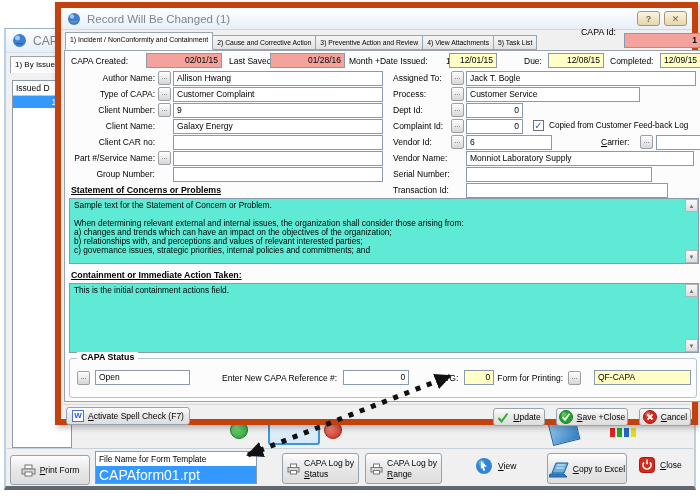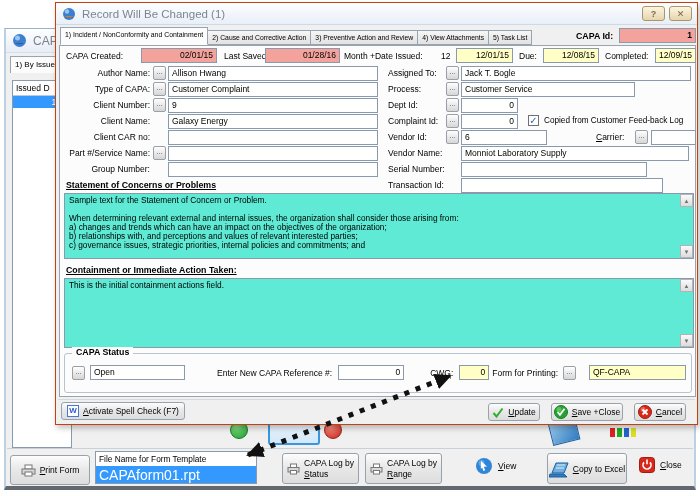--- a/index.html
+++ b/index.html
@@ -41,21 +41,21 @@
     border-radius:3px; font-size:8.5px; color:#000; display:flex; align-items:center;
     justify-content:center; gap:4px; position:absolute; cursor:default; }
   .two-line { display:flex; flex-direction:column; line-height:1.2; text-align:left; }
   .icon-label-group { position:absolute; display:flex; align-items:center; gap:5px; font-size:8.5px; }
   .tpl-list { position:absolute; background:#fff; border:1px solid #8a9aad; overflow:hidden; }
   .tpl-header { font-size:8.3px; padding:2px 3px; white-space:nowrap; }
   .tpl-sel { font-size:14px; padding:1px 3px; background:#3399ff; color:#fff; white-space:nowrap; }
 
   
   .dialog { position:absolute; left:55px; top:2px; width:643px; height:423px;
-    background:#f0f0f0; border:1px solid #c2410c; box-shadow:2px 3px 6px rgba(0,0,0,.25); z-index:10; }
+    background:#f0f0f0; border:6px solid #c2410c; box-shadow:2px 3px 6px rgba(0,0,0,.25); z-index:10; }
   .dlg-titlebar { position:absolute; left:0; top:0; right:0; height:22px;
     background:linear-gradient(#fdfeff,#e8eff8); border-bottom:1px solid #cdd9e6;
     display:flex; align-items:center; gap:6px; padding-left:6px; }
   .dlg-title { font-size:11.5px; color:#7d8690; }
   .cap-btn { width:23px; height:15px; border-radius:3px; background:linear-gradient(#fcf5e2,#e6d5ae);
     border:1px solid #a89868; color:#7a6a48; font-size:9px; font-weight:bold;
     display:flex; align-items:center; justify-content:center; }
   .tabstrip { position:absolute; left:4px; top:24px; display:flex; align-items:flex-end; z-index:3; }
   .tab { font-size:6.8px; padding:3px 4px; background:linear-gradient(#f6f6f6,#e2e2e2);
     border:1px solid #98a4b0; border-left:none; height:15px; white-space:nowrap; }
@@ -205,32 +205,32 @@
     <div class="cap-btn" style="position:absolute; right:32px; top:3px;">?</div>
     <div class="cap-btn" style="position:absolute; right:5px; top:3px;">✕</div>
 
     <div class="tabstrip">
       <div class="tab active">1) Incident / NonConformity and Containment</div>
       <div class="tab">2) Cause and Corrective Action</div>
       <div class="tab">3) Preventive Action and Review</div>
       <div class="tab">4) View Attachments</div>
       <div class="tab">5) Task List</div>
     </div>
-    <span class="lbl" style="left:520px; top:28px; font-weight:bold; font-size:8.8px;">CAPA Id:</span>
+    <span class="lbl" style="left:520px; top:19px; font-weight:normal; font-size:8.8px;">CAPA Id:</span>
     <div class="fld red bold" style="left:563px; top:25px; width:77px;">1</div>
 
     <div class="tabpage"></div>
 
     <span class="lbl" style="left:10px; top:48px;">CAPA Created:</span>
     <div class="fld red" style="left:85px; top:45px; width:76px;padding-left:16px;">02/01/15</div>
     <span class="lbl" style="left:168px; top:48px;">Last Saved:</span>
     <div class="fld red" style="left:209px; top:45px; width:75px;">01/28/16</div>
     <span class="lbl" style="left:288px; top:48px;">Month +Date Issued:</span>
     <span class="lbl" style="left:385px; top:48px;">12</span>
-    <div class="fld yel num" style="left:400px; top:45px; width:57px;">12/01/15</div>
+    <div class="fld yel num" style="left:388px; top:45px; width:48px;">12/01/15</div>
     <span class="lbl" style="left:463px; top:48px;">Due:</span>
     <div class="fld yel num" style="left:487px; top:45px; width:56px;">12/08/15</div>
     <span class="lbl" style="left:549px; top:48px;">Completed:</span>
     <div class="fld yel num" style="left:599px; top:45px; width:41px;">12/09/15</div>
 
     <span class="lbl r" style="left:2px; top:65px; width:92px;">Author Name:</span>
     <div class="dots" style="left:97px; top:63px;">...</div>
     <div class="fld" style="left:112px; top:63px; width:210px;">Allison Hwang</div>
 
     <span class="lbl r" style="left:2px; top:81px; width:92px;">Type of CAPA:</span>

